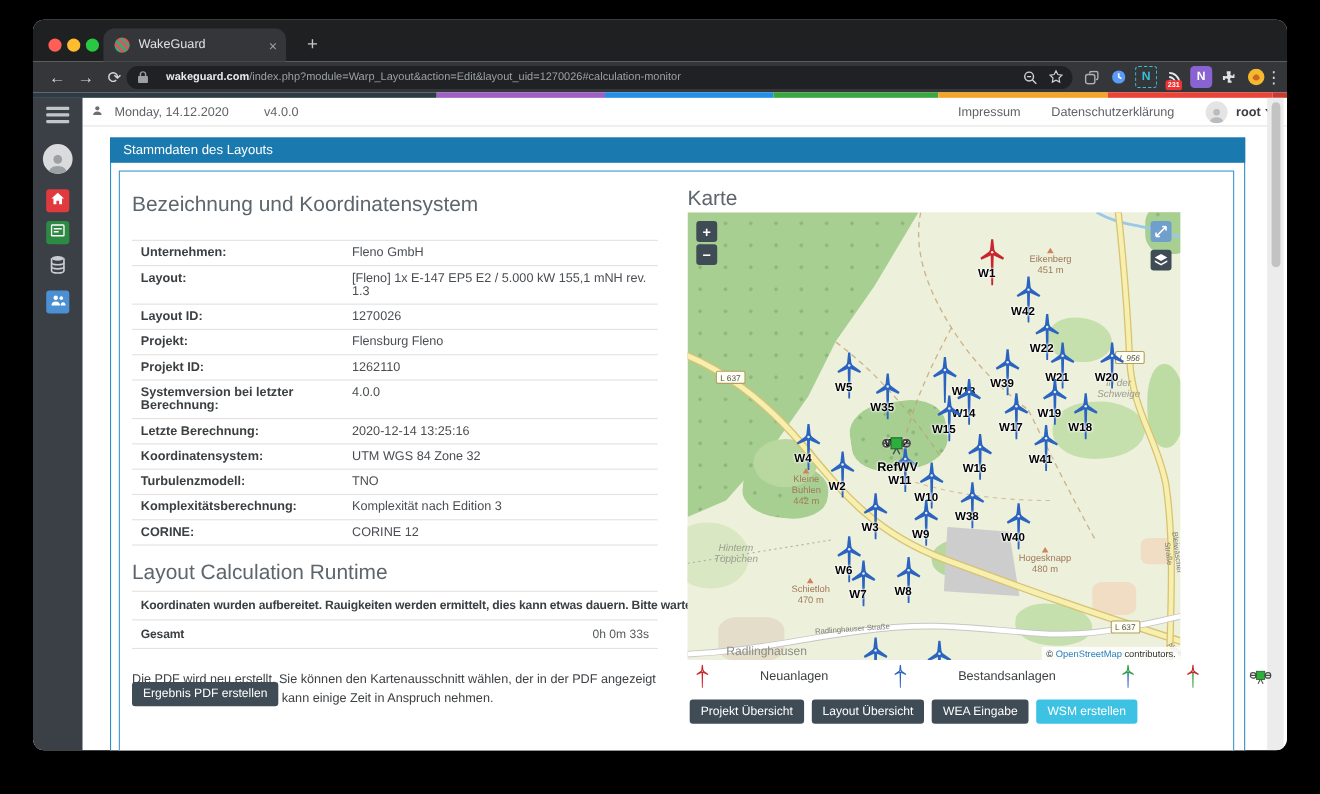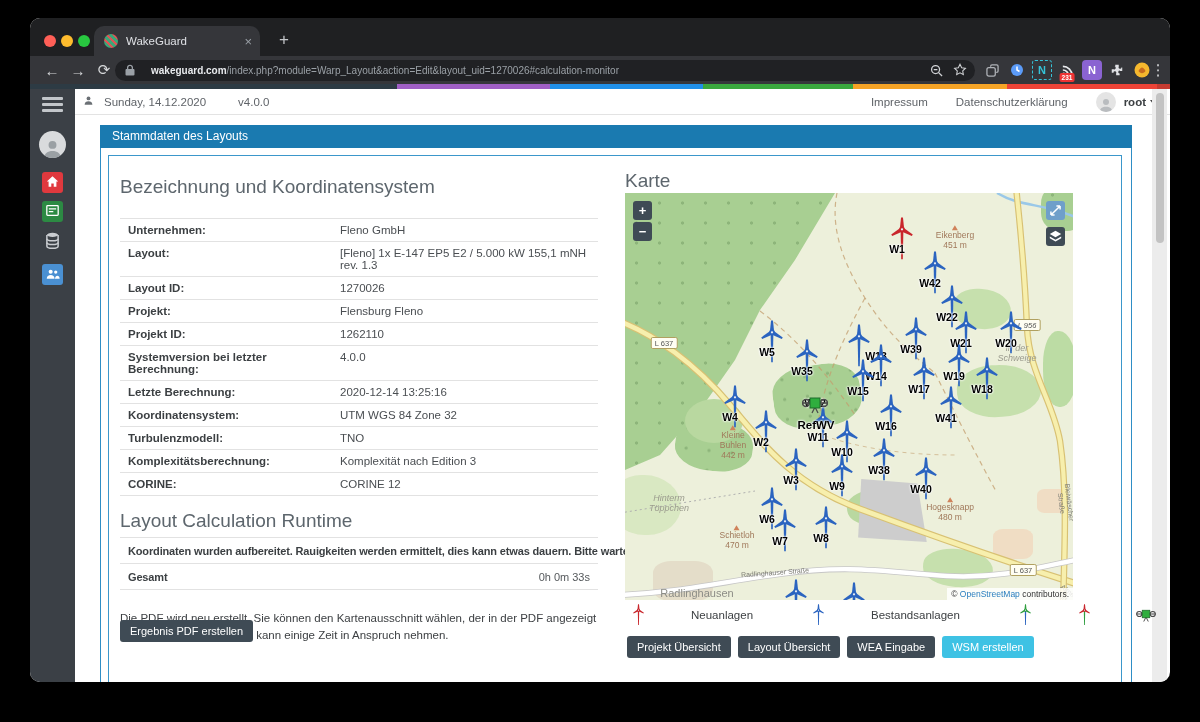--- a/index.html
+++ b/index.html
@@ -45,21 +45,21 @@
   
   .page-scrollbar { position:absolute; left:1122px; top:71px; width:15px; height:593px; background:#ececec; }
   .page-scrollbar .thumb { position:absolute; left:3.5px; top:4px; width:8px; height:150px; border-radius:4px; background:#c3c3c3; }
   .panel-box { position:absolute; left:70px; top:107px; width:1032px; height:570px; border:1px solid #2e8ec6; background:#fff; }
   .panel-head { position:absolute; left:70px; top:107px; width:1032px; height:23px; background:#1a7ab0; color:#fff; font-size:12px; line-height:23px; padding-left:12px; }
   .inner-box { position:absolute; left:78px; top:137px; width:1014px; height:545px; border:1px solid #3b97cb; background:#fff; }
   .h-section { position:absolute; font-size:19px; font-weight:400; color:#5d666d; }
 
   .kv-table { position:absolute; left:90px; top:200px; width:478px; border-bottom:1px solid #e2e2e2; }
   .kv-row { display:flex; border-top:1px solid #e2e2e2; padding:5px 0 5px 8px; font-size:11.5px; }
-  .kv-label { width:212px; font-weight:bold; color:#3b3f42; flex:none; }
+  .kv-label { width:192px; font-weight:bold; color:#3b3f42; flex:none; }
   .kv-value { color:#4a4e52; }
 
   .rt-table { position:absolute; left:90px; top:519px; width:478px; border-bottom:1px solid #e2e2e2; }
   .rt-row { display:flex; justify-content:space-between; border-top:1px solid #e2e2e2; padding:6.5px 8px 6.5px 8px; font-size:11px; }
   .rt-label { font-weight:bold; color:#3b3f42; white-space:nowrap; letter-spacing:-0.15px; }
   .rt-value { color:#55595c; white-space:nowrap; margin-left:10px; }
 
   .note { position:absolute; left:90px; top:592px; width:484px; font-size:11.5px; color:#3d4043; line-height:1.45; }
   .btn { display:inline-block; border:none; border-radius:3px; color:#fff; font-size:11px; padding:5px 10px; font-family:"Liberation Sans",sans-serif; }
   .btn-dark { background:#3f4b55; }
@@ -175,21 +175,21 @@
         <div style="background: rgb(198, 59, 49); width: 1.1%;"></div>
       </div>
 
     <div class="appbar">
       <span style="margin-left:8px">
         <svg width="11" height="11" viewBox="0 0 24 24">
             <circle cx="12" cy="7.5" r="4.2" fill="#6b7075"></circle>
             <path d="M3.5 21c0-4.7 3.8-7.2 8.5-7.2s8.5 2.5 8.5 7.2z" fill="#6b7075"></path>
           </svg>
       </span>
-      <span style="margin-left:10px">Sunday, 14.12.2020</span>
+      <span style="margin-left:10px">Monday, 14.12.2020</span>
       <span style="margin-left:32px">v4.0.0</span>
       <span class="sp"></span>
       <span class="appbar-link">Impressum</span>
       <span class="appbar-link">Datenschutzerklärung</span>
       <span class="avatar">
         <svg width="16" height="16" viewBox="0 0 24 24">
             <circle cx="12" cy="9" r="4.5" fill="#b9bcbf"></circle>
             <path d="M2.5 24c0-5.2 4.2-8 9.5-8s9.5 2.8 9.5 8z" fill="#b9bcbf"></path>
           </svg>
       </span>

